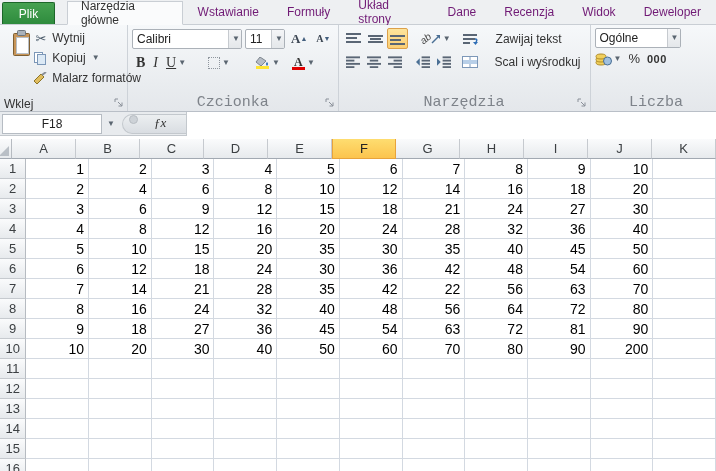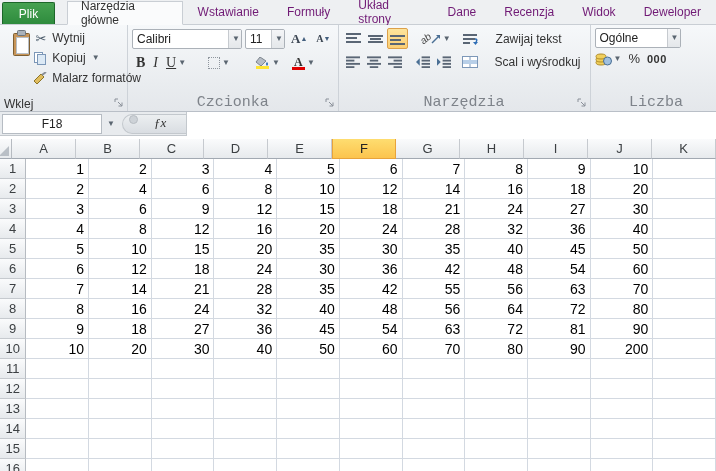--- a/index.html
+++ b/index.html
@@ -514,21 +514,21 @@
           <div class="cell"></div>
         </div>
         <div class="grid-row">
           <div class="row-header">7</div>
           <div class="cell">7</div>
           <div class="cell">14</div>
           <div class="cell">21</div>
           <div class="cell">28</div>
           <div class="cell">35</div>
           <div class="cell">42</div>
-          <div class="cell">55</div>
+          <div class="cell">22</div>
           <div class="cell">56</div>
           <div class="cell">63</div>
           <div class="cell">70</div>
           <div class="cell"></div>
         </div>
         <div class="grid-row">
           <div class="row-header">8</div>
           <div class="cell">8</div>
           <div class="cell">16</div>
           <div class="cell">24</div>

